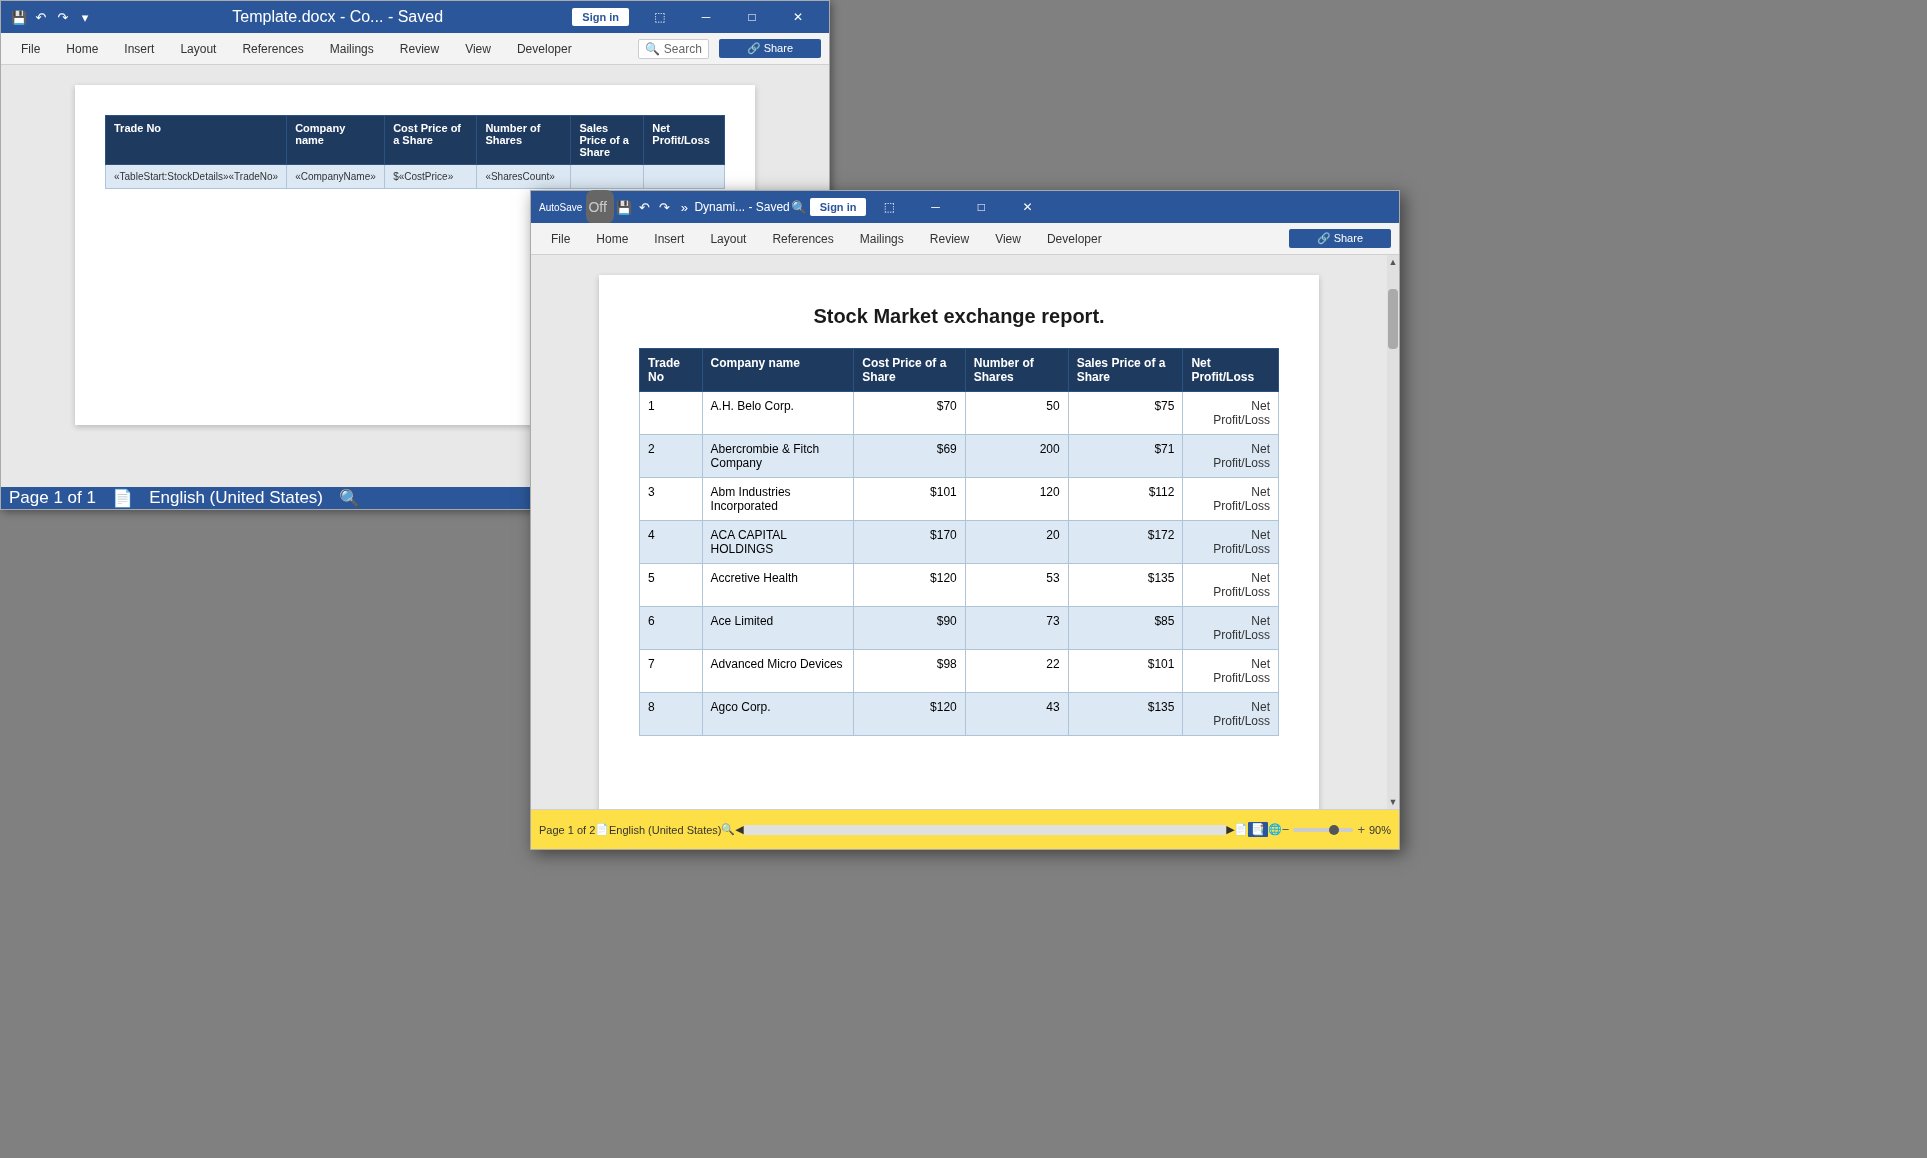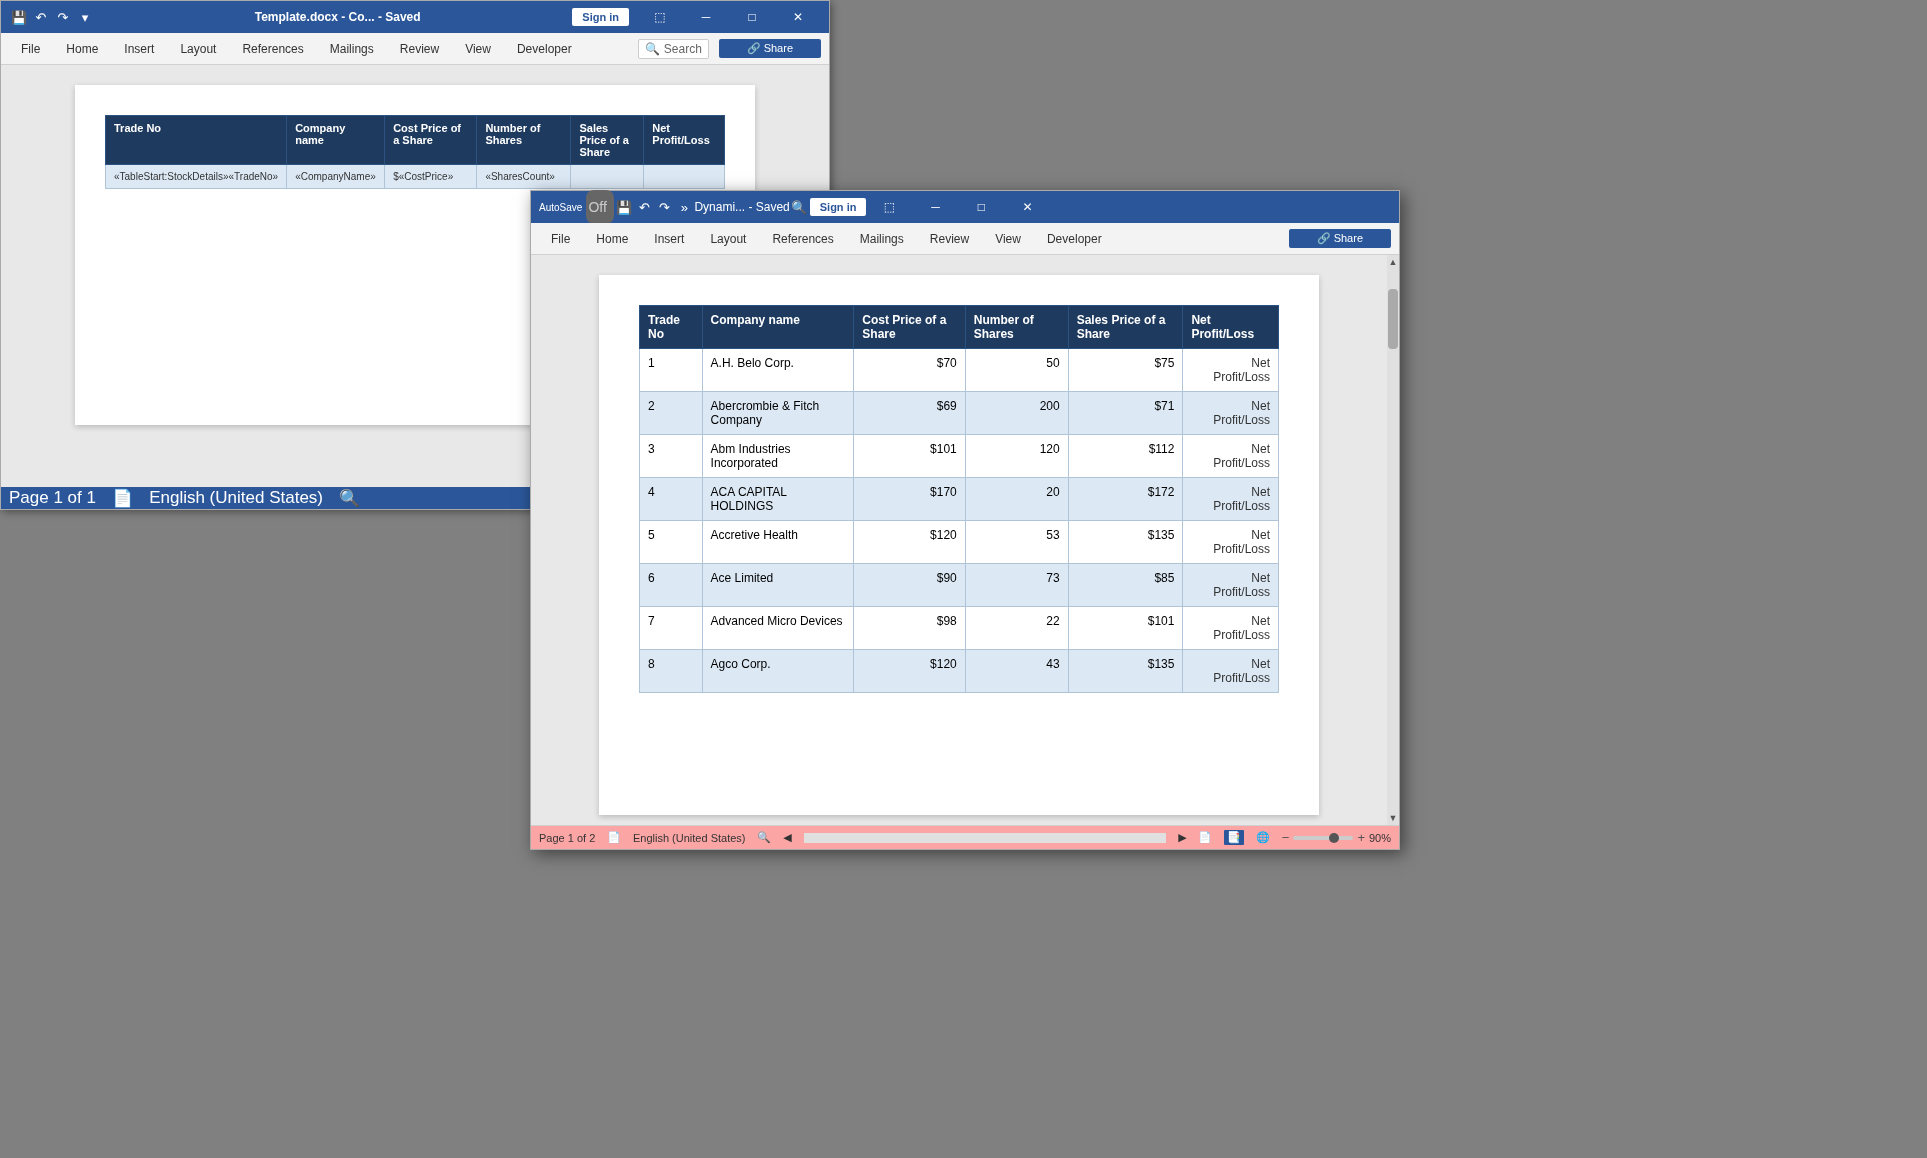--- a/index.html
+++ b/index.html
@@ -37,22 +37,21 @@
       flex-shrink: 0;
     }
     .title-bar .win-icons {
       display: flex;
       gap: 2px;
       margin-right: 8px;
     }
     .title-bar .title-text {
       flex: 1;
       text-align: center;
-      font-size: 12px;
-      font-weight: bold;
+      font-size: 16px;
     }
     .title-btn {
       width: 46px; height: 32px;
       display: flex; align-items: center; justify-content: center;
       cursor: pointer;
       font-size: 12px;
       color: white;
     }
     .qa-icon {
       width: 20px; height: 20px;
@@ -305,29 +304,28 @@
       border-radius: 4px;
       margin-top: 20px;
     }
     .scroll-arrow {
       width: 12px; height: 14px;
       display: flex; align-items: center; justify-content: center;
       font-size: 9px; color: #555; cursor: pointer;
     }
 
     .status-bar2 {
-      background: #fca5a5;
+      background: #fde047;
       border-top: 1px solid #d0d0d0;
-      height: 24px;
+      height: 40px;
       display: flex;
       align-items: center;
       padding: 0 8px;
       font-size: 11px;
       color: #333;
-      gap: 12px;
       flex-shrink: 0;
     }
     .scrollbar-h {
       background: #e0e0e0;
       height: 10px;
       flex: 1;
       position: relative;
     }
     .zoom-controls {
       display: flex;
@@ -465,20 +463,21 @@
     <div class="ribbon-tab">Developer</div>
     <button class="share-btn-w1" style="margin-left:auto;">
       <span>🔗</span>
       <span>Share</span>
     </button>
   </div>
 
   <div class="document-area2">
     <div class="doc-content2">
       <div class="doc-page2">
+        <div class="doc-title-w2">Stock Market exchange report.</div>
         <table class="table-w2">
           <thead>
             <tr>
               <th>Trade No</th>
               <th>Company name</th>
               <th>Cost Price of a Share</th>
               <th>Number of Shares</th>
               <th>Sales Price of a Share</th>
               <th>Net Profit/Loss</th>
             </tr>

